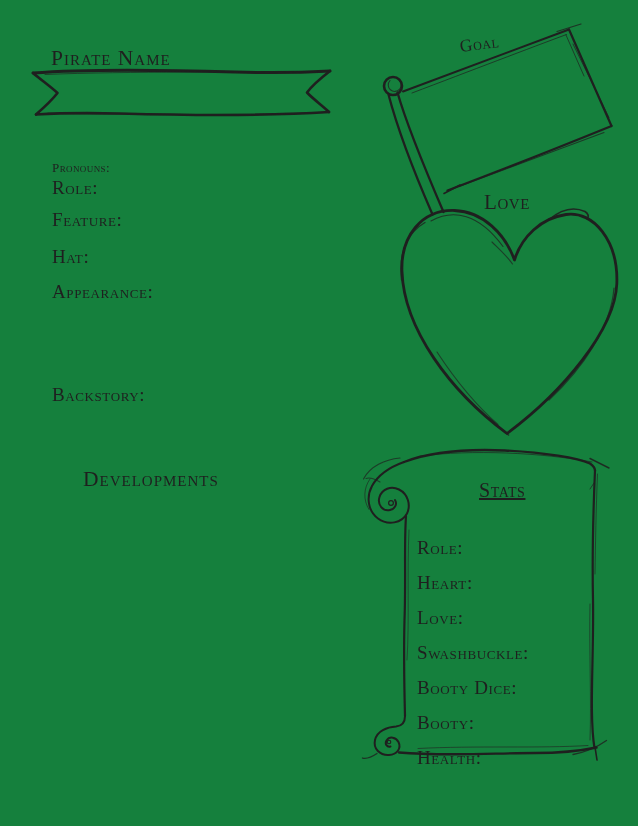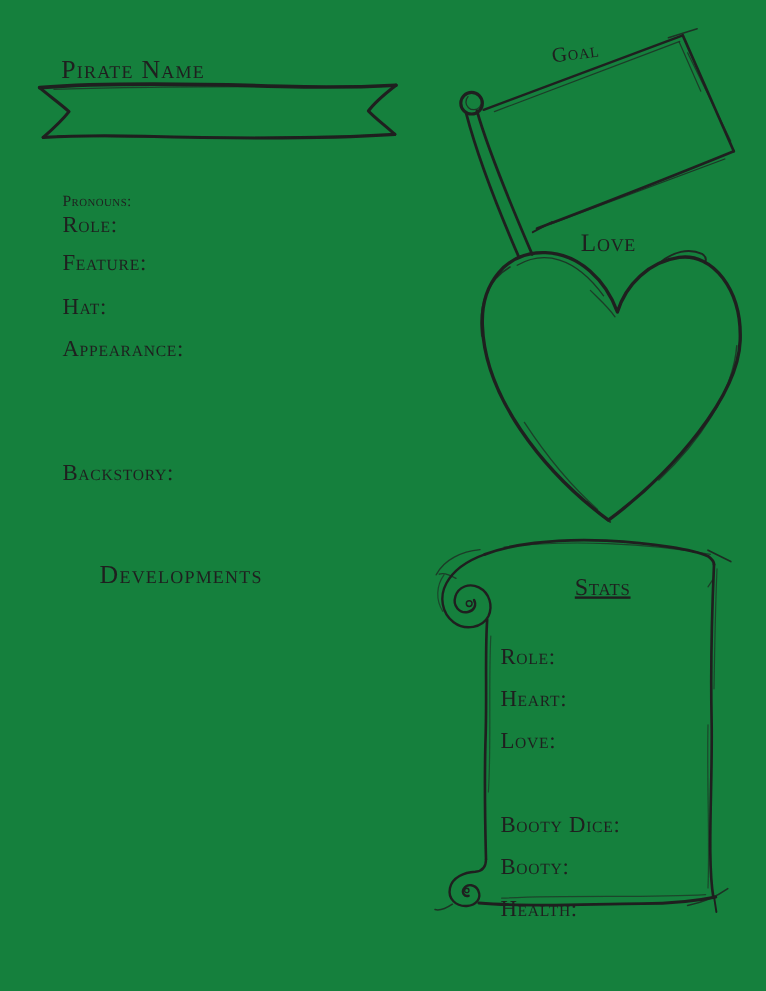--- a/index.html
+++ b/index.html
@@ -110,20 +110,21 @@
 
   <div class="t heading" style="left:50px;top:469px;margin-left:33px;">Developments</div>
 
   <div class="t goal" style="left:461px;top:38px;">Goal</div>
   <div class="t love" style="left:484px;top:192px;">Love</div>
 
   <div class="t stats-h" style="left:479px;top:480px;text-decoration:underline;">Stats</div>
   <div class="t label" style="left:417px;top:504px;">Role:</div>
   <div class="t label" style="left:417px;top:539px;">Heart:</div>
   <div class="t label" style="left:417px;top:574px;">Love:</div>
+  <div class="t label" style="left:417px;top:609px;">Swashbuckle:</div>
   <div class="t label" style="left:417px;top:644px;">Booty Dice:</div>
   <div class="t label" style="left:417px;top:679px;">Booty:</div>
   <div class="t label" style="left:417px;top:714px;">Health:</div>
 
   <div class="field" style="left:64px;top:78px;width:238px;height:30px;"></div>
   <div class="field" style="left:128px;top:119px;width:200px;height:16px;"></div>
   <div class="field" style="left:104px;top:143px;width:228px;height:19px;"></div>
   <div class="field" style="left:130px;top:175px;width:202px;height:19px;"></div>
   <div class="field" style="left:94px;top:212px;width:238px;height:19px;"></div>
   <div class="field" style="left:52px;top:272px;width:285px;height:70px;"></div>

